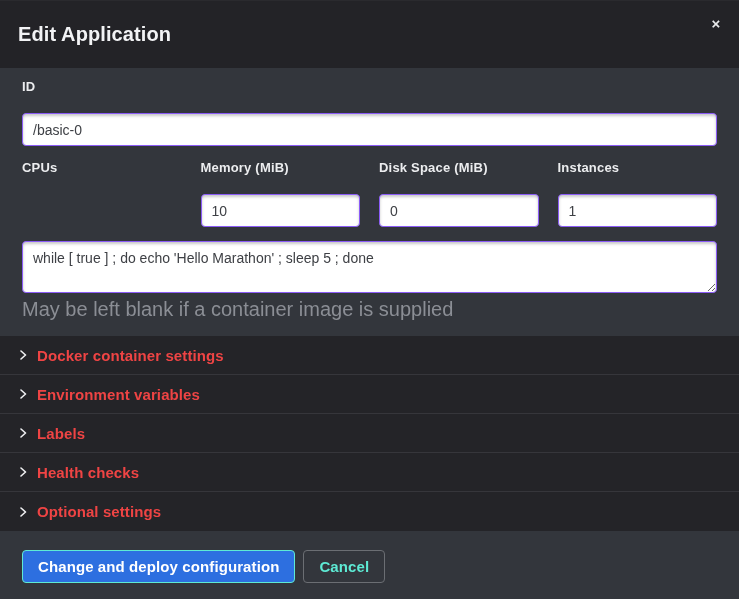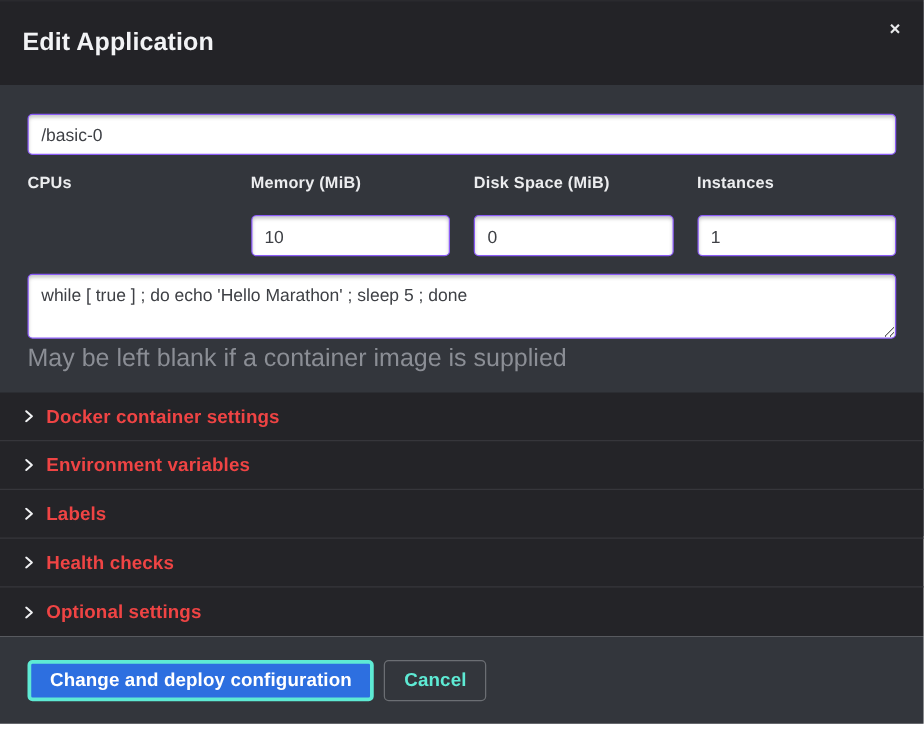--- a/index.html
+++ b/index.html
@@ -132,21 +132,21 @@
     border-radius: 4px;
     font-family: "Liberation Sans", "DejaVu Sans", sans-serif;
     font-size: 15px;
     font-weight: 700;
     padding: 0 15px;
     cursor: pointer;
     letter-spacing: 0.1px;
   }
   .btn-primary {
     background: #2d6fe0;
-    border: 3px solid #5eead4;
+    border: 1px solid #5eead4;
     color: #ffffff;
   }
   .btn-cancel {
     background: transparent;
     border: 1px solid #6b6e73;
     color: #5eead4;
   }
 </style>
 </head>
 <body>
@@ -154,20 +154,21 @@
 <div class="modal">
 
   <div class="modal-header">
     <div class="modal-title">Edit Application</div>
     <button class="close-btn">×</button>
   </div>
 
   <div class="form-body">
 
     <div class="field-group">
+      <label class="field-label">ID</label>
       <input type="text" class="text-input" value="/basic-0" style="">
     </div>
 
     <div class="fields-row">
       <div>
         <label class="field-label">CPUs</label>
       </div>
       <div>
         <label class="field-label">Memory (MiB)</label>
         <input type="text" class="text-input" value="10" style="">

